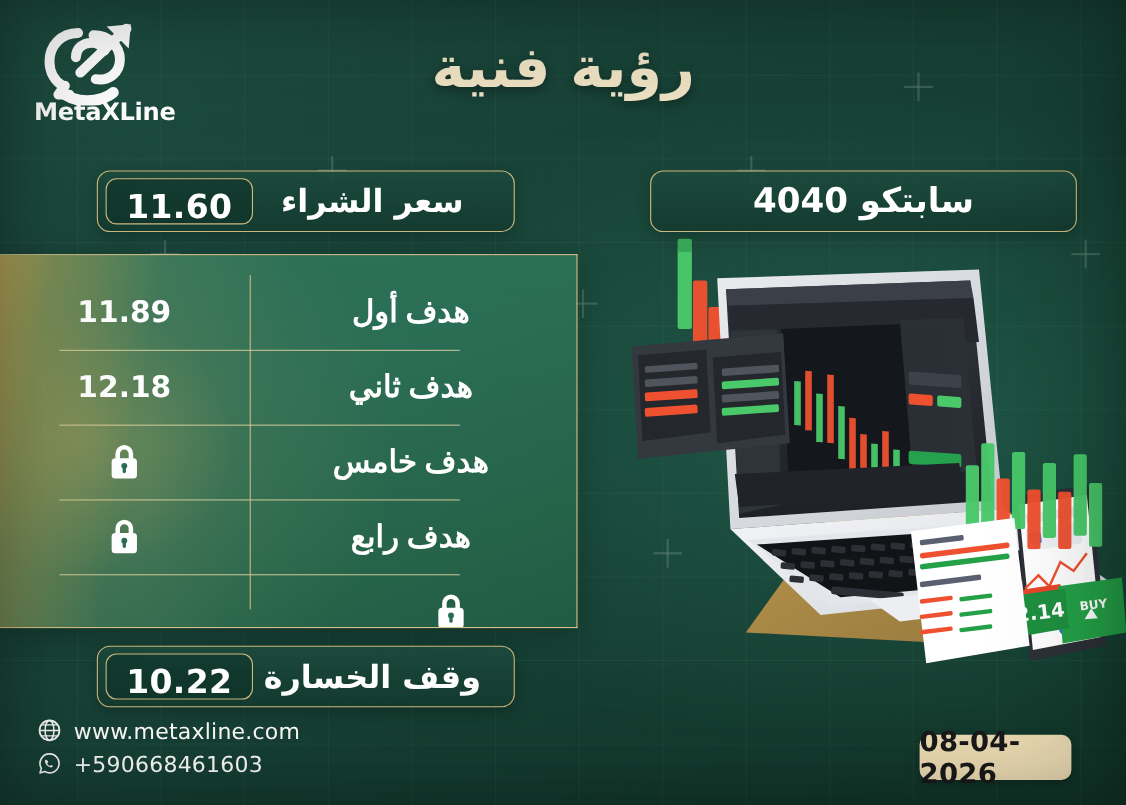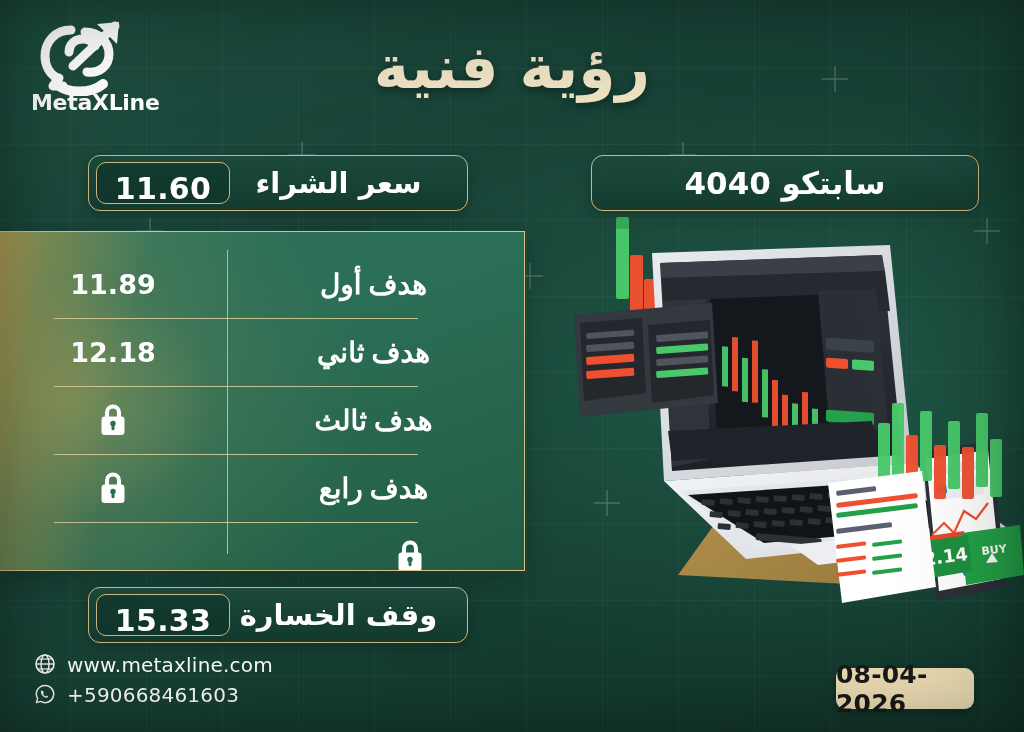--- a/index.html
+++ b/index.html
@@ -52,21 +52,21 @@
   .logo svg{ display:block; }
   .logo-word{
     position:absolute; left:4px; top:74px; width:120px; text-align:center;
     color:#ffffff; font-size:22px; font-weight:700; letter-spacing:-.3px;
     font-family:"DejaVu Sans", sans-serif;
   }
 
   
   .title{
     position:absolute; left:0; top:32px; width:1024px; text-align:center;
-    color:#efe3c4; font-size:60px; font-weight:700; direction:rtl;
+    color:#efe3c4; font-size:52px; font-weight:700; direction:rtl;
     letter-spacing:0px;
     text-shadow:0 3px 10px rgba(0,0,0,.38);
     font-family:"DejaVu Sans", sans-serif;
   }
 
   
   .pill{
     position:absolute; height:56px;
     border:1.5px solid #cdb87e; border-radius:12px;
     background:linear-gradient(180deg, rgba(28,74,61,.92), rgba(20,58,47,.92));
@@ -202,21 +202,21 @@
     </div>
     <div class="tsep-h" style="top:86px;"></div>
 
     <div class="trow" style="top:86px;">
       <span class="tlabel">هدف ثاني</span>
       <span class="tvalue">12.18</span>
     </div>
     <div class="tsep-h" style="top:154px;"></div>
 
     <div class="trow" style="top:154px;">
-      <span class="tlabel">هدف ثالث</span>
+      <span class="tlabel">هدف خامس</span>
       <span class="tvalue">
         <svg width="30" height="36" viewBox="0 0 30 36">
           <path d="M9 15 V10.5 a6 6 0 0 1 12 0 V15" fill="none" stroke="#ffffff" stroke-width="4.1"></path>
           <rect x="3.5" y="14.5" width="23" height="18.5" rx="3.2" fill="#ffffff"></rect>
           <circle cx="15" cy="21.5" r="2.7" fill="#2a6d55"></circle>
           <rect x="13.5" y="22" width="3" height="6.2" rx="1.5" fill="#2a6d55"></rect>
         </svg>
       </span>
     </div>
     <div class="tsep-h" style="top:222px;"></div>
@@ -244,21 +244,21 @@
         </svg>
       </span>
     </div>
 
     <div class="tsep-v"></div>
   </div>
 
   <div class="pill pill-kv pill-stop">
     <span class="pill-label">وقف الخسارة</span>
     <span class="pill-value-box">
-      <span class="pill-value">15.33</span>
+      <span class="pill-value">10.22</span>
     </span>
   </div>
 
   <div class="illus">
     <svg width="464" height="400" viewBox="0 0 464 400">
       <defs>
         <linearGradient id="lidg" x1="0" y1="0" x2="1" y2="1">
           <stop offset="0" stop-color="#e9ebee"></stop>
             <stop offset="1" stop-color="#c5c9cf"></stop>
         </linearGradient>

